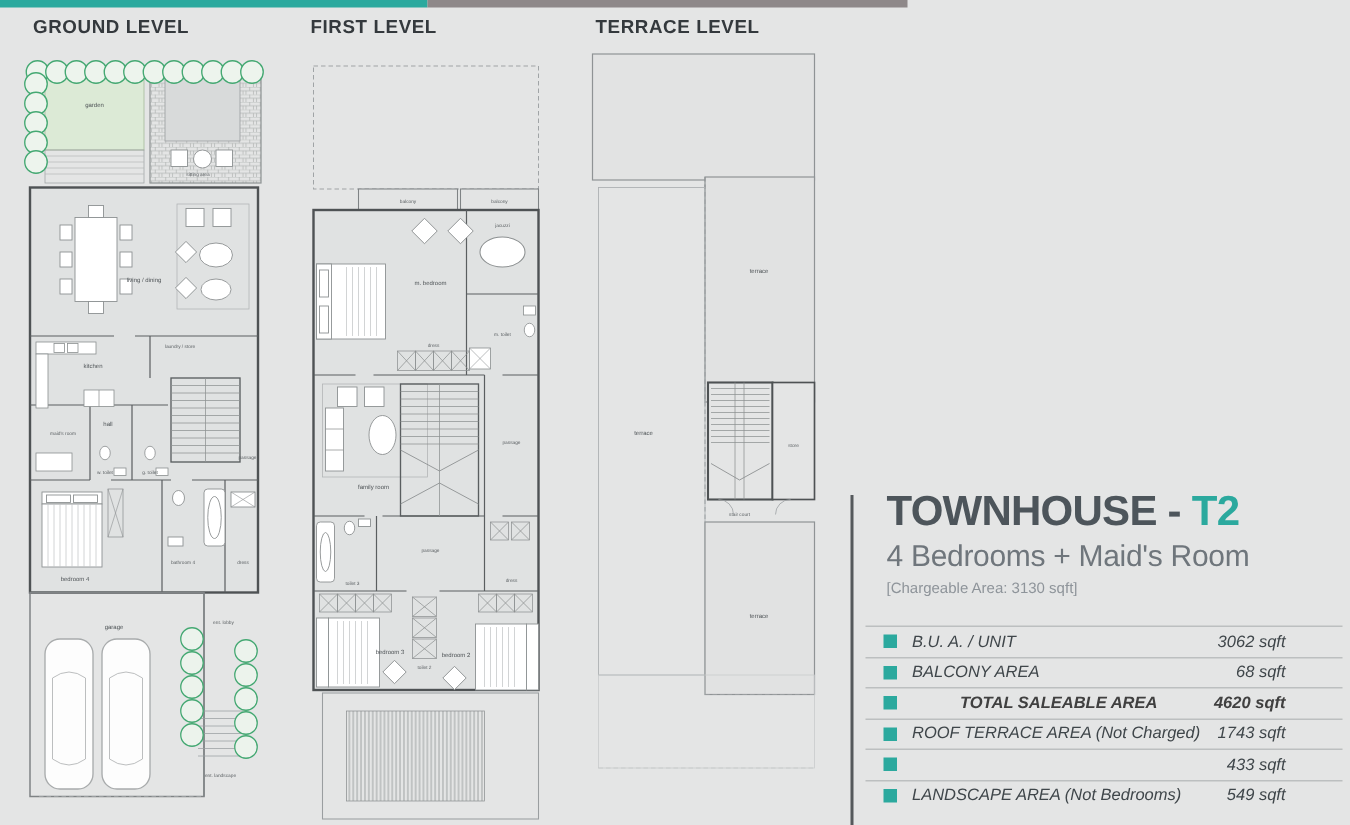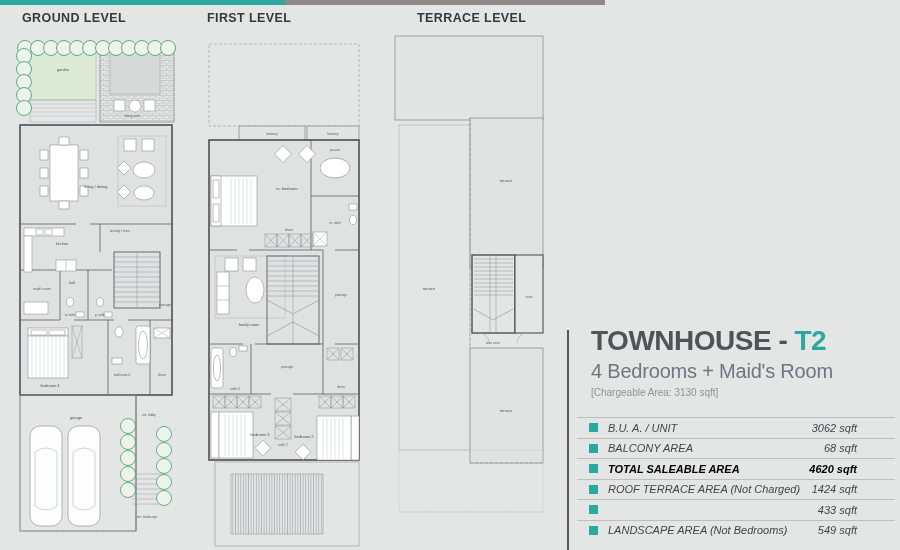--- a/index.html
+++ b/index.html
@@ -3,36 +3,36 @@
 <meta charset="utf-8">
 <style>
   html,body{margin:0;padding:0;background:#cfd0d0;}
   .canvas{position:relative;width:900px;height:550px;background:#e4e5e5;overflow:hidden;
           font-family:"Liberation Sans",sans-serif;}
   
   .bar-teal{position:absolute;top:0;left:0;width:285px;height:5px;background:#2ba99e;}
   .bar-gray{position:absolute;top:0;left:285px;width:320px;height:5px;background:#8e8889;}
   
   .plan-label{position:absolute;top:11px;font-size:12.5px;font-weight:600;color:#34393d;letter-spacing:.4px;}
-  .pl-ground{left:22px;} .pl-first{left:207px;} .pl-terrace{left:417px;}
+  .pl-ground{left:22px;} .pl-first{left:207px;} .pl-terrace{left:397px;}
   svg.plan{position:absolute;}
   svg text{font-family:"Liberation Sans",sans-serif;}
   .rl{font-size:4px;fill:#4f5457;text-anchor:middle;}
   .rs{font-size:3.2px;fill:#5a5f62;text-anchor:middle;}
   
   .divider{position:absolute;left:567px;top:330px;width:2px;height:220px;background:#55595c;}
   .info{position:absolute;left:591px;top:326px;width:300px;}
   .title{font-size:28px;font-weight:bold;color:#4d555b;letter-spacing:-.5px;line-height:1.1;}
   .title .accent{color:#2ba99e;}
   .subtitle{font-size:20px;color:#6f767c;margin-top:3px;letter-spacing:-.2px;}
   .chargeable{font-size:10px;color:#8e949a;margin-top:4px;}
   .area-table{position:absolute;left:577px;top:417px;width:318px;}
   .trow{display:flex;align-items:center;height:19.5px;border-top:1px solid #bcbfc0;
         font-size:11px;color:#3f464a;font-style:italic;}
-  .trow.bold{font-weight:bold;color:#000000;}
+  .trow.bold{font-weight:bold;color:#404040;gap:32px;}
   .bullet{width:9px;height:9px;background:#2ba99e;margin:0 10px 0 12px;flex:0 0 auto;}
   .tlabel{flex:1 1 auto;}
   .tvalue{margin-left:auto;padding-right:38px;white-space:nowrap;}
 </style>
 </head>
 <body>
 
 <div class="canvas">
   <div class="bar-teal"></div>
   <div class="bar-gray"></div>
@@ -353,21 +353,21 @@
         <span class="tvalue">68 sqft</span>
       </div>
       <div class="trow bold">
         <span class="bullet"></span>
         <span class="tlabel">TOTAL SALEABLE AREA</span>
         <span class="tvalue">4620 sqft</span>
       </div>
       <div class="trow">
         <span class="bullet"></span>
         <span class="tlabel">ROOF TERRACE AREA (Not Charged)</span>
-        <span class="tvalue">1424 sqft</span>
+        <span class="tvalue">1743 sqft</span>
       </div>
       <div class="trow">
         <span class="bullet"></span>
         <span class="tvalue">433 sqft</span>
       </div>
       <div class="trow">
         <span class="bullet"></span>
         <span class="tlabel">LANDSCAPE AREA (Not Bedrooms)</span>
         <span class="tvalue">549 sqft</span>
       </div>

